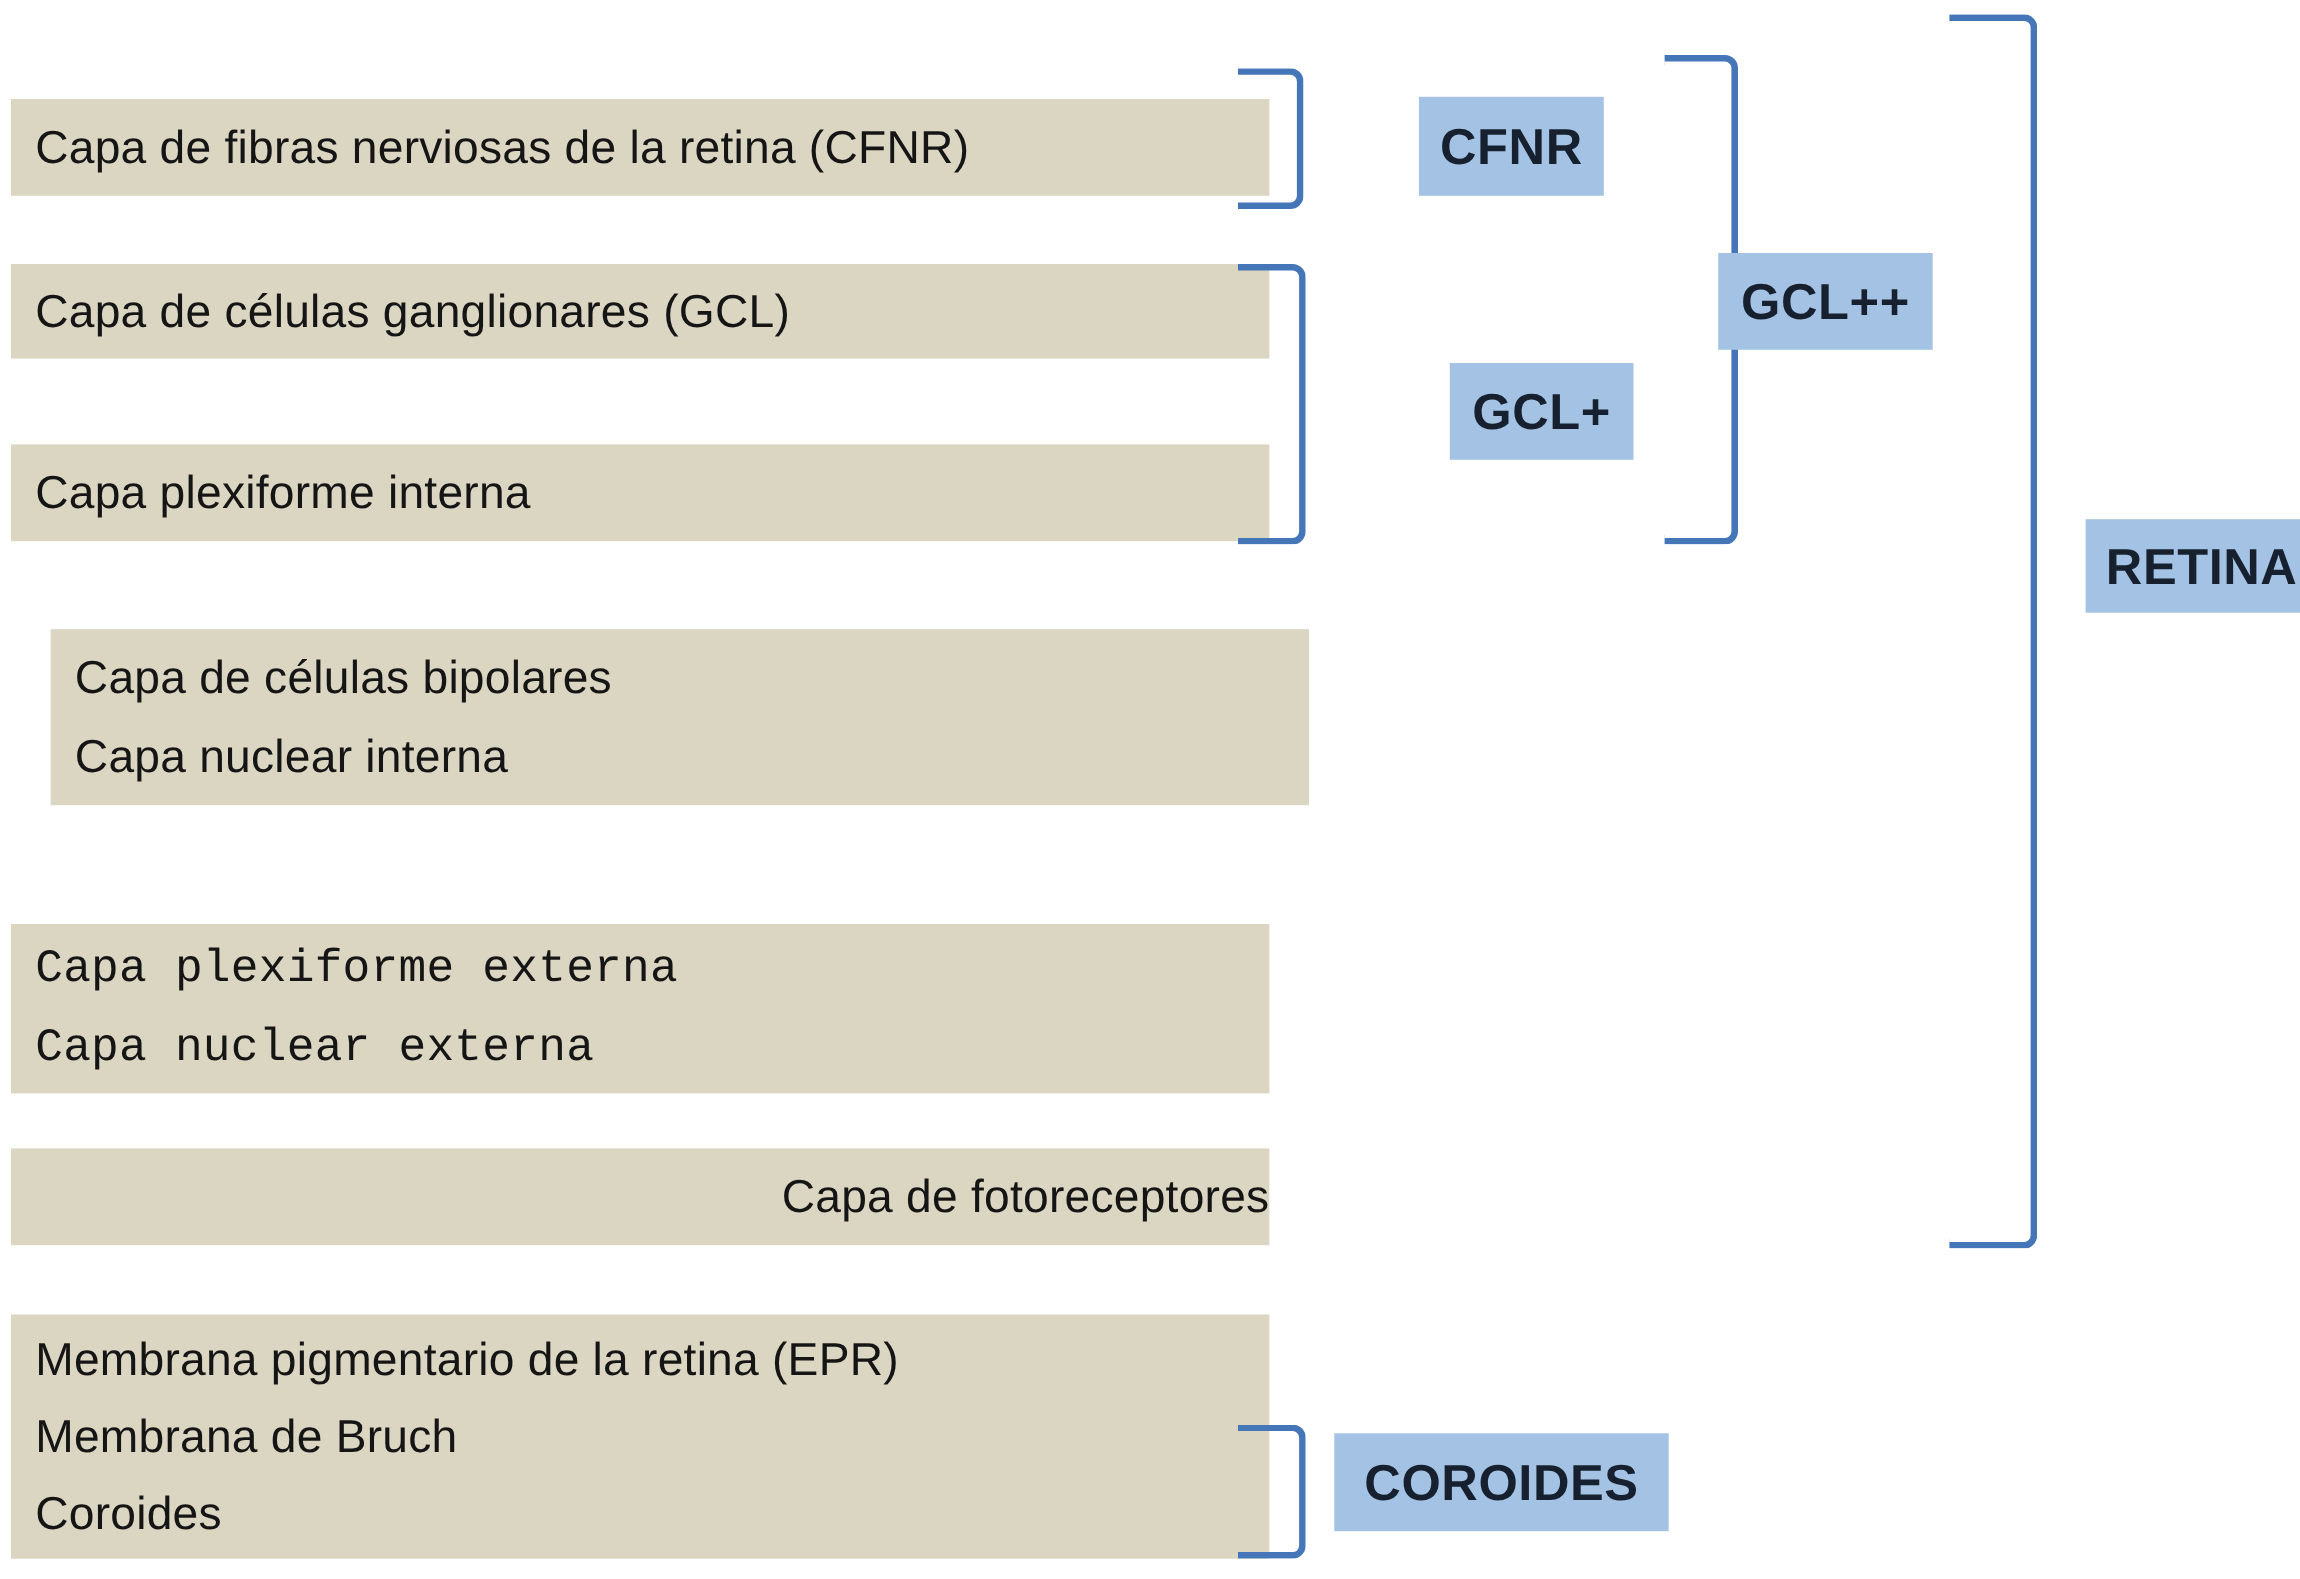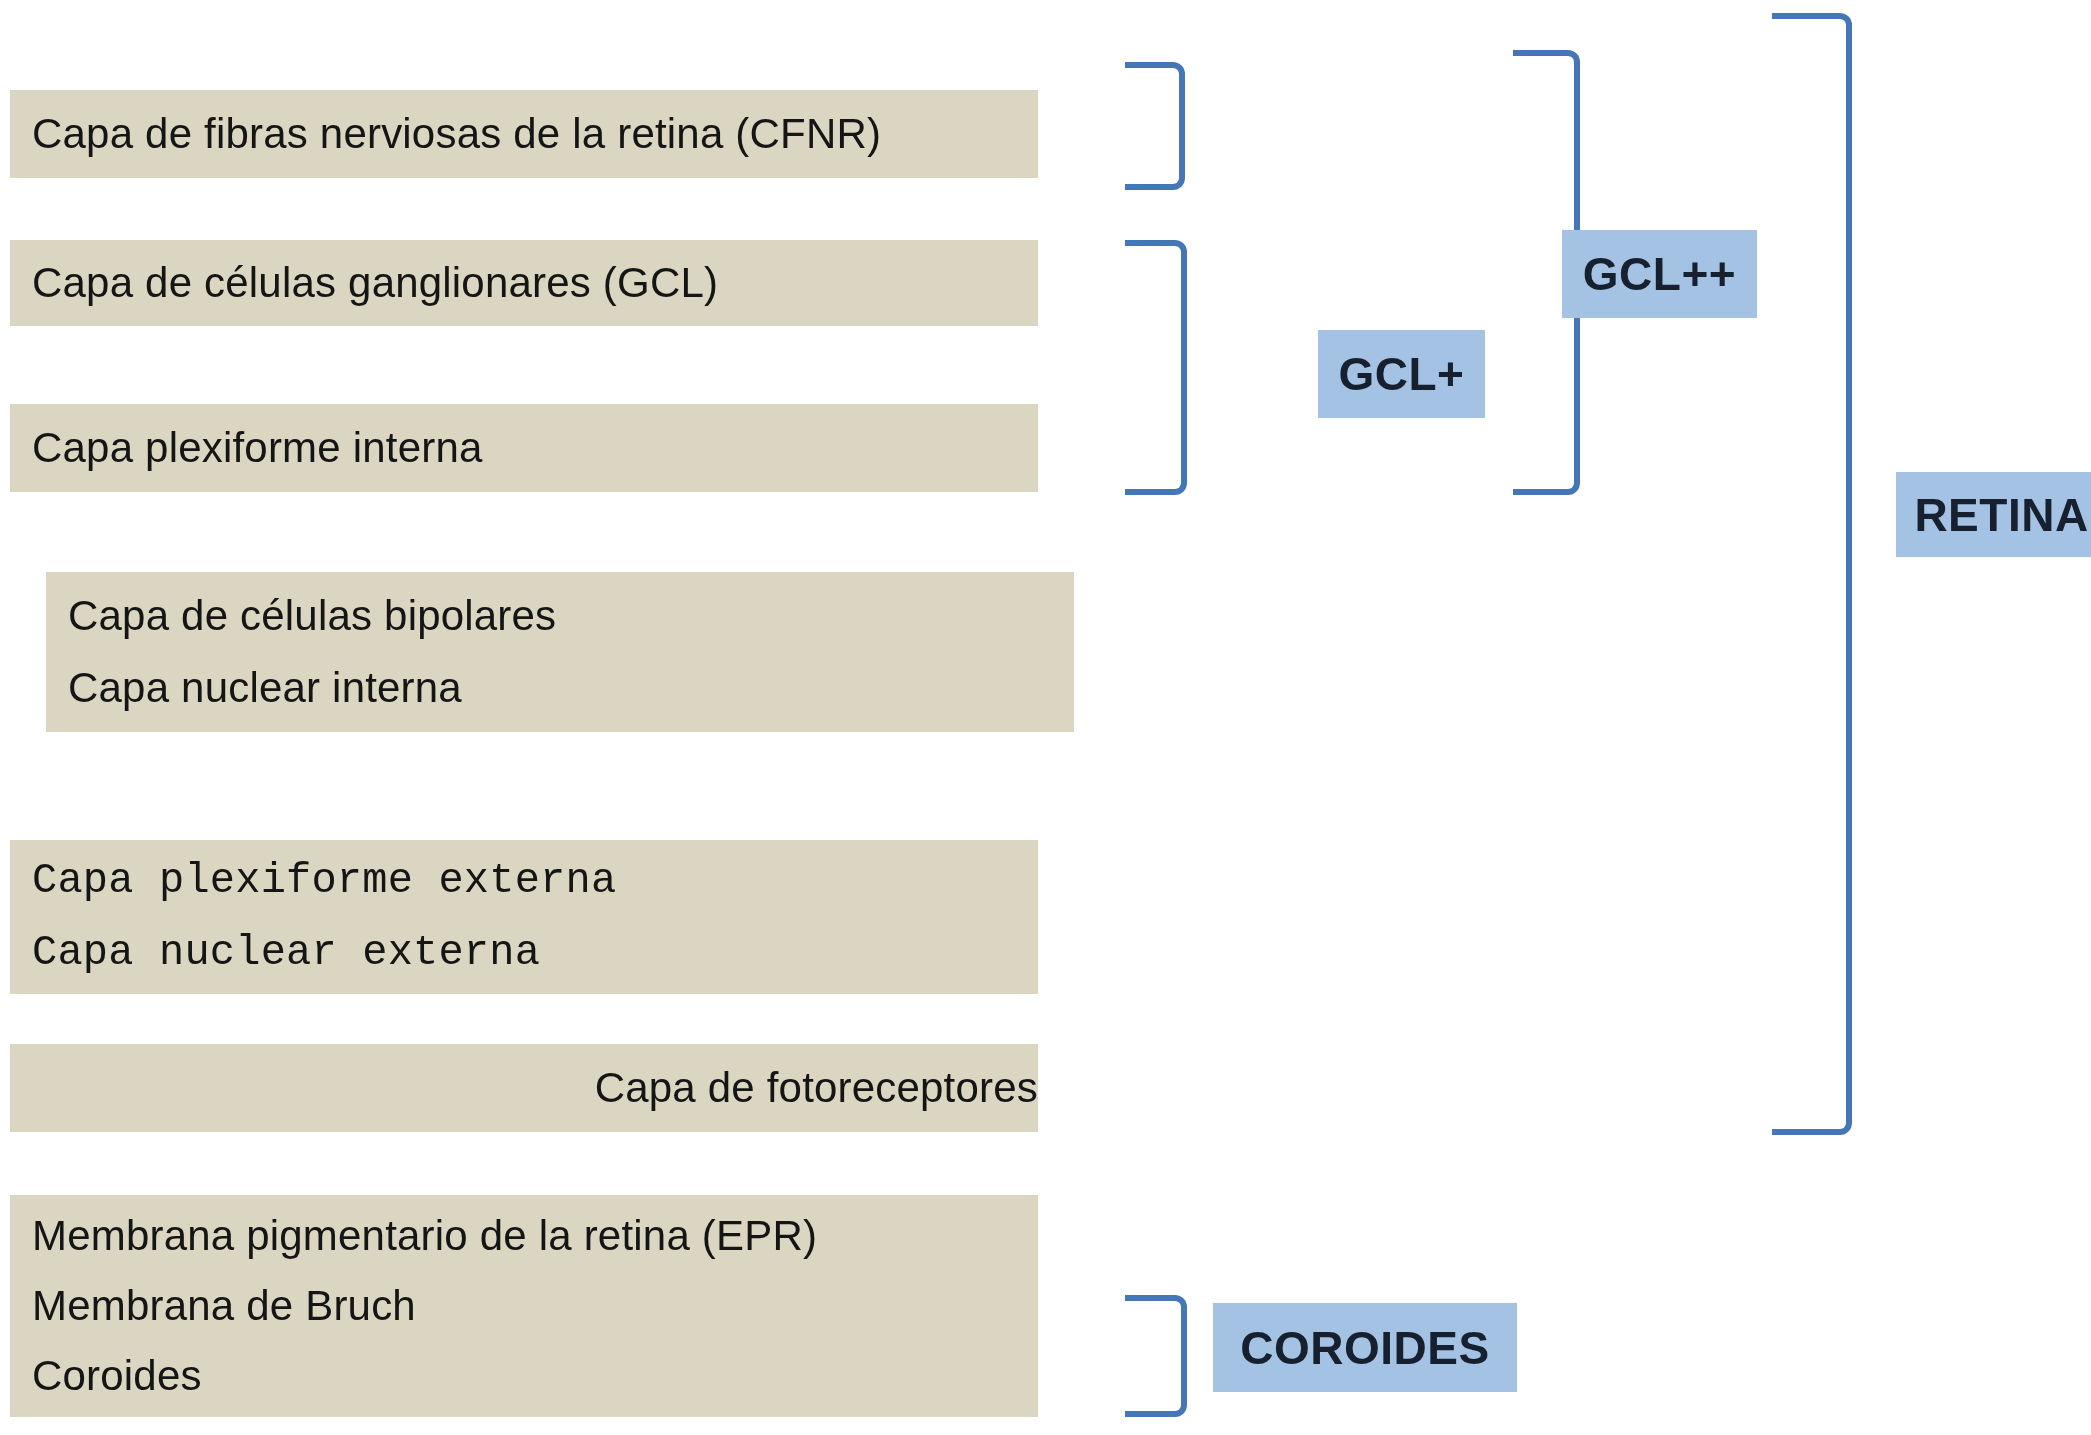--- a/index.html
+++ b/index.html
@@ -11,21 +11,21 @@
   #canvas {
     position: relative;
     width: 2091px;
     height: 1435px;
     background: #ffffff;
     overflow: hidden;
   }
   .layer-box {
     position: absolute;
     left: 10px;
-    width: 1028px;
+    width: 1144px;
     background: #dbd6c2;
     color: #151515;
     display: flex;
     flex-direction: column;
     justify-content: center;
     padding-left: 22px;
     box-sizing: border-box;
     font-size: 42px;
     letter-spacing: 0.2px;
   }
@@ -112,18 +112,19 @@
     <span class="line">Membrana de Bruch</span>
     <span class="line">Coroides</span>
   </div>
 
   <div class="bracket" id="bracket-cfnr"></div>
   <div class="bracket" id="bracket-gclplus"></div>
   <div class="bracket" id="bracket-gclpp"></div>
   <div class="bracket" id="bracket-retina"></div>
   <div class="bracket" id="bracket-coroides"></div>
 
+  <div class="blue-label" id="label-cfnr">CFNR</div>
   <div class="blue-label" id="label-gclplus">GCL+</div>
   <div class="blue-label" id="label-gclpp">GCL++</div>
   <div class="blue-label" id="label-retina">RETINA</div>
   <div class="blue-label" id="label-coroides">COROIDES</div>
 
 </div>
 
 </body></html>

